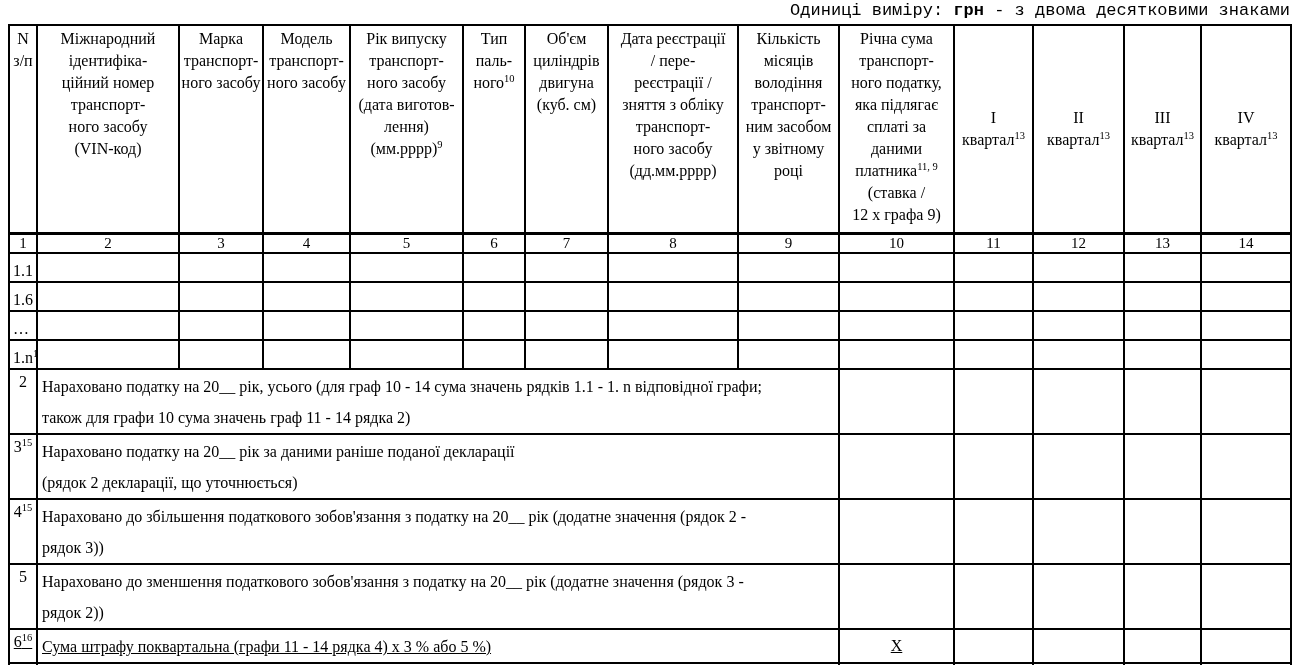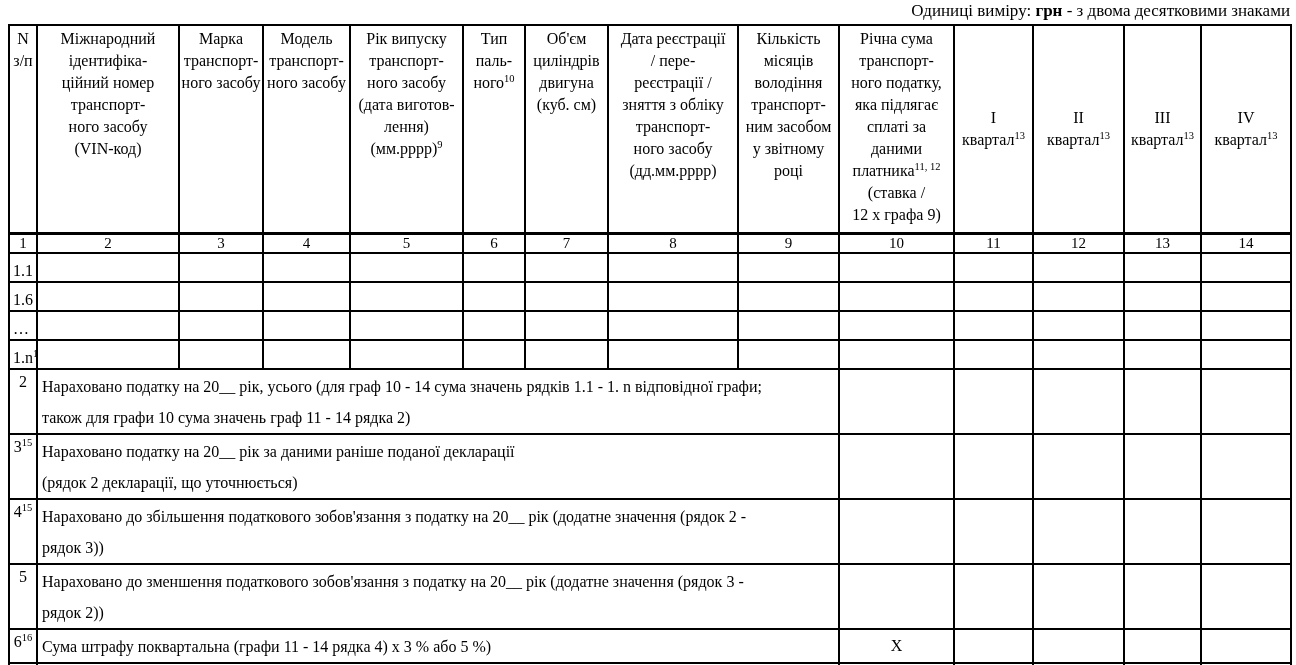--- a/index.html
+++ b/index.html
@@ -1,21 +1,21 @@
 <!DOCTYPE html>
 <html><head>
 <meta charset="utf-8">
 <style>
   html,body{margin:0;padding:0;}
   body{
     width:1296px;height:665px;background:#ffffff;color:#000000;
     font-family:"Liberation Serif","DejaVu Serif",serif;
     position:relative;overflow:hidden;
   }
-  .note{position:absolute;top:1px;right:6px;font-size:17px;white-space:nowrap;}
+  .note{position:absolute;top:1px;right:6px;font-size:17px;white-space:nowrap;font-family:Liberation Mono, monospace;}
   .note b{font-weight:bold;}
   table{
     position:absolute;left:8px;top:24px;width:1282px;
     border-collapse:collapse;table-layout:fixed;
   }
   td{border:2px solid #000;padding:0;vertical-align:top;overflow:hidden;background:#fff;}
   sup{font-size:10.5px;line-height:0;vertical-align:super;}
   .hrow{height:208px;}
   .hd{text-align:center;font-size:16px;line-height:22px;padding-top:2px;}
   .hd.mid{vertical-align:middle;padding-top:0;}
@@ -54,21 +54,21 @@
       <tr class="hrow">
         <td class="hd">N<br>з/п</td>
         <td class="hd">Міжнародний<br>ідентифіка-<br>ційний номер<br>транспорт-<br>ного засобу<br>(VIN-код)</td>
         <td class="hd">Марка<br>транспорт-<br>ного засобу</td>
         <td class="hd">Модель<br>транспорт-<br>ного засобу</td>
         <td class="hd">Рік випуску<br>транспорт-<br>ного засобу<br>(дата виготов-<br>лення)<br>(мм.рррр)<sup>9</sup></td>
         <td class="hd">Тип<br>паль-<br>ного<sup>10</sup></td>
         <td class="hd">Об'єм<br>циліндрів<br>двигуна<br>(куб. см)</td>
         <td class="hd">Дата реєстрації<br>/ пере-<br>реєстрації /<br>зняття з обліку<br>транспорт-<br>ного засобу<br>(дд.мм.рррр)</td>
         <td class="hd">Кількість<br>місяців<br>володіння<br>транспорт-<br>ним засобом<br>у звітному<br>році</td>
-        <td class="hd">Річна сума<br>транспорт-<br>ного податку,<br>яка підлягає<br>сплаті за<br>даними<br>платника<sup>11, 12</sup><br>(ставка /<br>12 х графа 9)</td>
+        <td class="hd">Річна сума<br>транспорт-<br>ного податку,<br>яка підлягає<br>сплаті за<br>даними<br>платника<sup>11, 9</sup><br>(ставка /<br>12 х графа 9)</td>
         <td class="hd mid">I<br>квартал<sup>13</sup></td>
         <td class="hd mid">II<br>квартал<sup>13</sup></td>
         <td class="hd mid">III<br>квартал<sup>13</sup></td>
         <td class="hd mid">IV<br>квартал<sup>13</sup></td>
       </tr>
       <tr class="numrow">
         <td class="num">1</td>
         <td class="num">2</td>
         <td class="num">3</td>
         <td class="num">4</td>
@@ -176,21 +176,21 @@
       </tr>
       <tr class="srow" style="height: 48px;">
         <td class="snum">5</td>
         <td class="sdesc" colspan="8">Нараховано до зменшення податкового зобов'язання з податку на 20__ рік (додатне значення (рядок 3 -<br>рядок 2))</td>
         <td class="sval"></td>
         <td class="sval"></td>
         <td class="sval"></td>
         <td class="sval"></td>
         <td class="sval"></td>
       </tr>
-      <tr class="srow" style="height: 30px;">
+      <tr class="srow" style="height: 30px; text-decoration: underline;">
         <td class="snum">6<sup>16</sup></td>
         <td class="sdesc" colspan="8">Сума штрафу поквартальна (графи 11 - 14 рядка 4) х 3 % або 5 %)</td>
         <td class="sval">Х</td>
         <td class="sval"></td>
         <td class="sval"></td>
         <td class="sval"></td>
         <td class="sval"></td>
       </tr>
       <tr class="srow" style="height: 25px;">
         <td class="snum">7<sup>5</sup></td>

